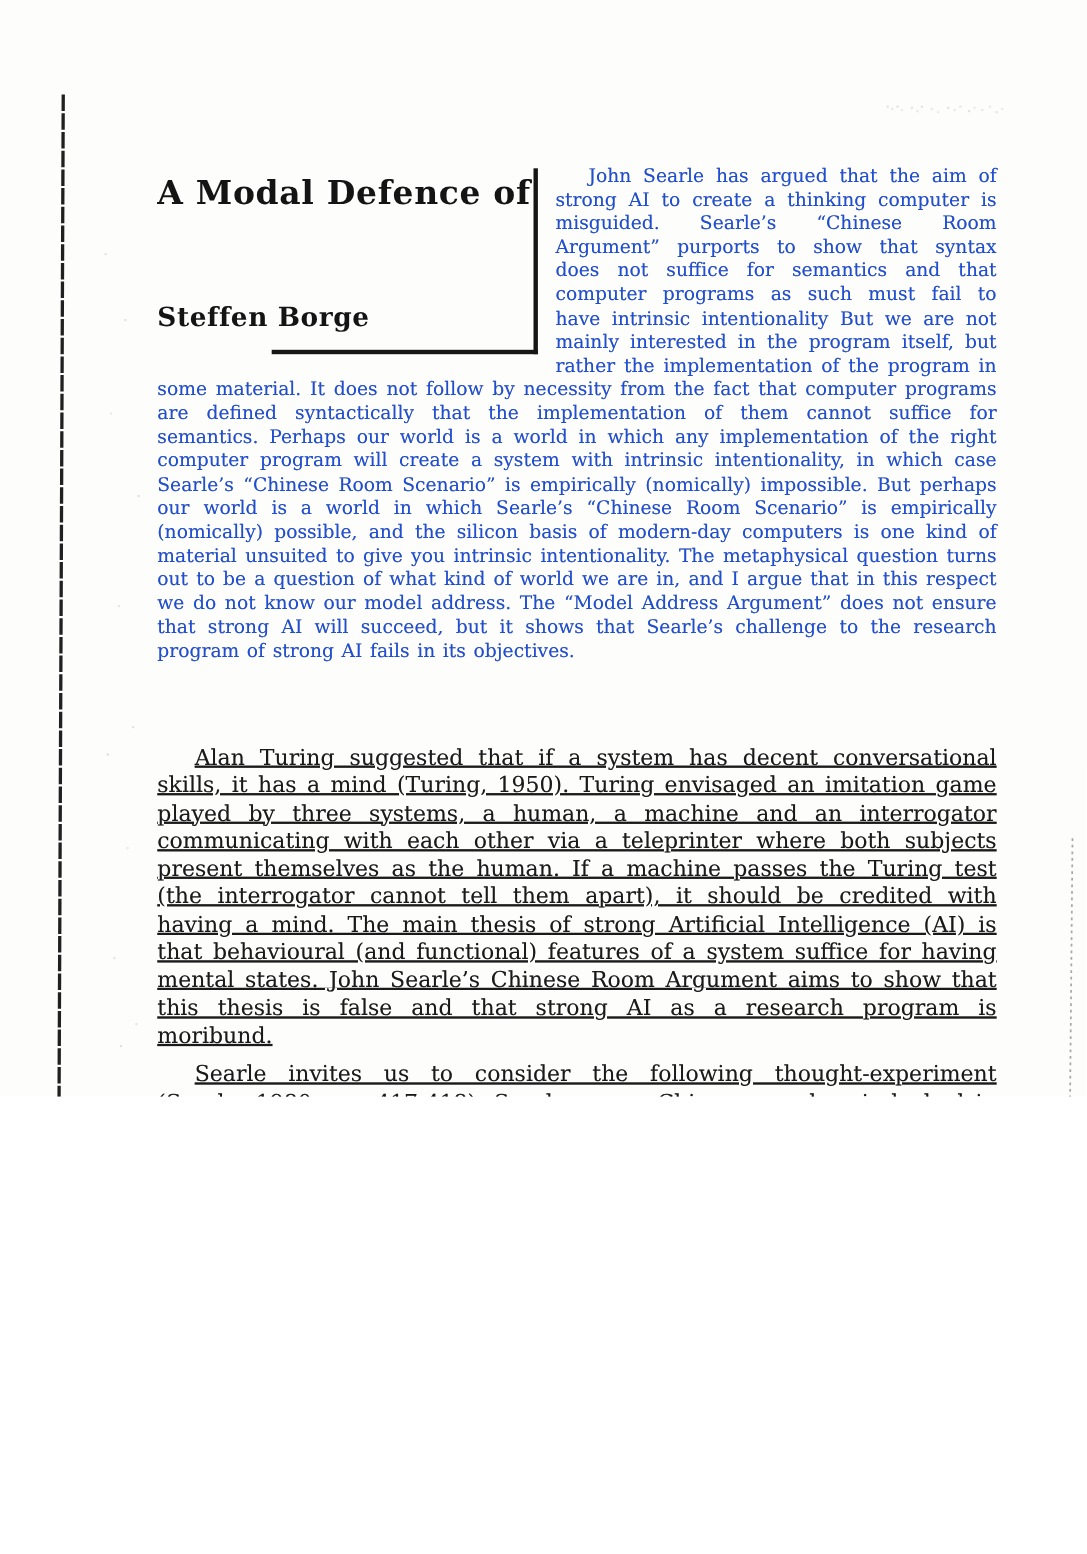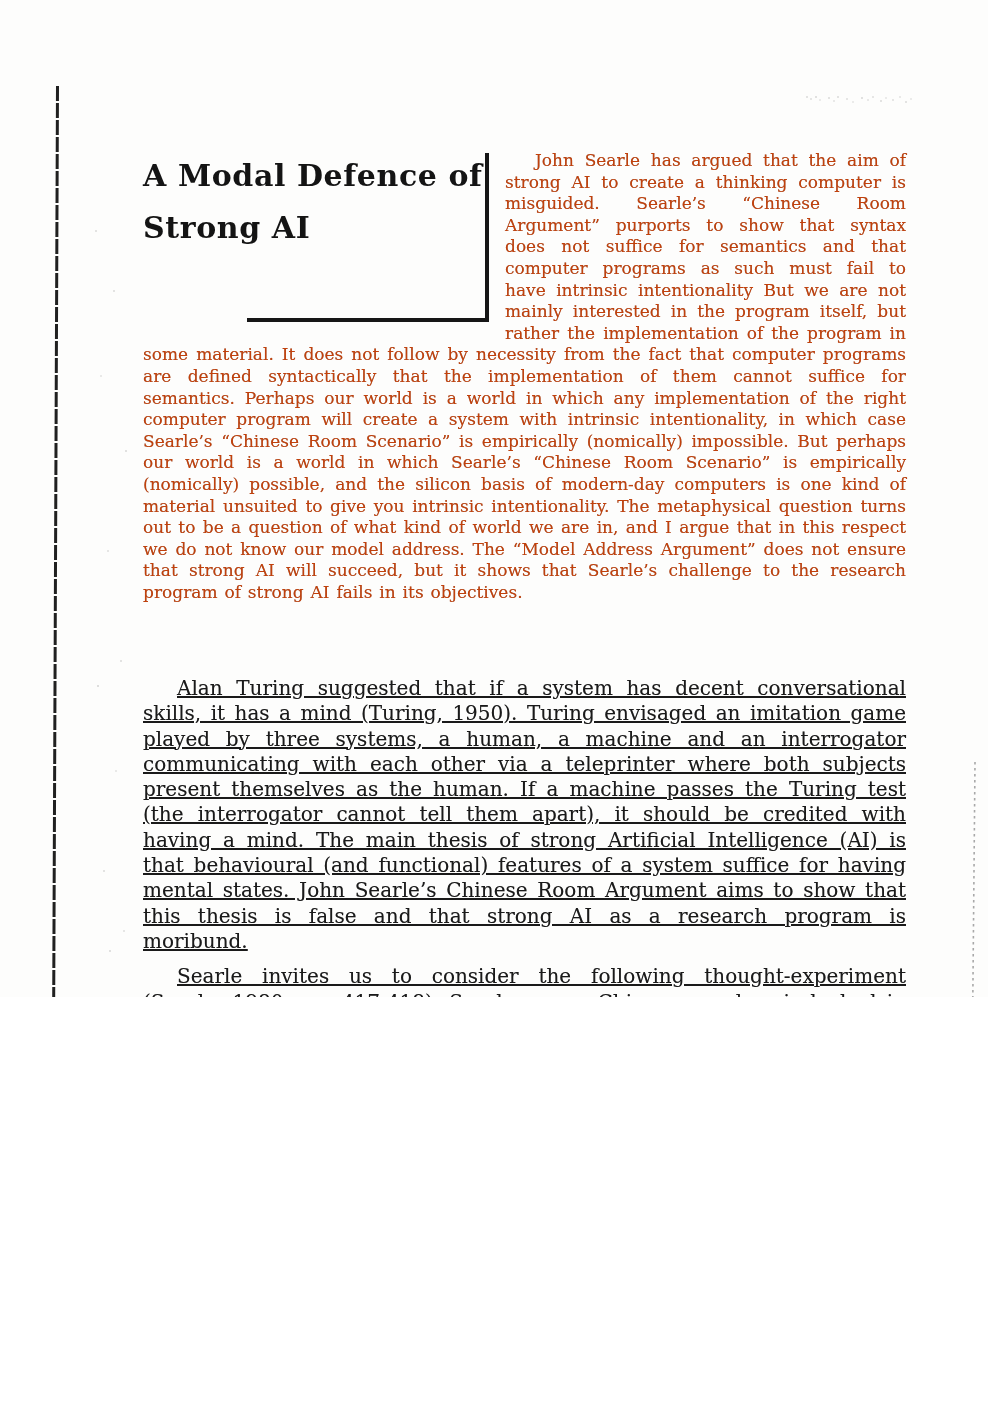--- a/index.html
+++ b/index.html
@@ -99,21 +99,21 @@
     height: 4px;
     background: #161616;
   }
   .abstract {
     margin: 0;
     font-size: 17px;
     line-height: 21.6px;
     text-align: justify;
     text-indent: 30px;
     word-spacing: 1.5px;
-    color: #c2410c;
+    color: #1d4ed8;
     text-shadow: 0 0 0.4px rgba(0,0,0,0.35);
   }
 
   .body-text {
     position: absolute;
     top: 676px;
     left: 143px;
     width: 763px;
     font-size: 20px;
     line-height: 25.3px;
@@ -151,21 +151,22 @@
     <line x1="57.5" y1="86" x2="53.5" y2="1045" stroke="#202020" stroke-width="3" stroke-dasharray="15 2"></line>
     <line x1="53.5" y1="1045" x2="50" y2="1408" stroke="#3c3c3c" stroke-width="2.2" stroke-dasharray="4 3"></line>
     <line x1="975" y1="762" x2="969" y2="1413" stroke="#a8a8a8" stroke-width="1.6" stroke-dasharray="2.5 3.5"></line>
   </svg>
 
   <div class="smudge"></div>
   <div class="speckles"></div>
 
   <div class="head">
     <div class="title-block">
-      <h1 class="article-title"><span>A Modal Defence of</span><br><span>Strong AI</span></h1>
+      <h1 class="article-title"><span>A Modal Defence of</span><br></h1>
+      <div class="article-author">Steffen Borge</div>
       <div class="rule-v"></div>
       <div class="rule-h"></div>
     </div>
     <p class="abstract">John Searle has argued that the aim of strong AI to create a thinking computer is misguided. Searle’s “Chinese Room Argument” purports to show that syntax does not suffice for semantics and that computer programs as such must fail to have intrinsic intentionality But we are not mainly interested in the program itself, but rather the implementation of the program in some material. It does not follow by necessity from the fact that computer programs are defined syntactically that the implementation of them cannot suffice for semantics. Perhaps our world is a world in which any implementation of the right computer program will create a system with intrinsic intentionality, in which case Searle’s “Chinese Room Scenario” is empirically (nomically) impossible. But perhaps our world is a world in which Searle’s “Chinese Room Scenario” is empirically (nomically) possible, and the silicon basis of modern-day computers is one kind of material unsuited to give you intrinsic intentionality. The metaphysical question turns out to be a question of what kind of world we are in, and I argue that in this respect we do not know our model address. The “Model Address Argument” does not ensure that strong AI will succeed, but it shows that Searle’s challenge to the research program of strong AI fails in its objectives.</p>
   </div>
 
   <div class="body-text">
     <p>Alan Turing suggested that if a system has decent conversational skills, it has a mind (Turing, 1950). Turing envisaged an imitation game played by three systems, a human, a machine and an interrogator communicating with each other via a teleprinter where both subjects present themselves as the human. If a machine passes the Turing test (the interrogator cannot tell them apart), it should be credited with having a mind. The main thesis of strong Artificial Intelligence (AI) is that behavioural (and functional) features of a system suffice for having mental states. John Searle’s Chinese Room Argument aims to show that this thesis is false and that strong AI as a research program is moribund.</p>
     <p>Searle invites us to consider the following thought-experiment (Searle, 1980, pp. 417-418). Searle, a non-Chinese speaker, is locked in a room together with an instruction manual in English that pairs Chinese symbols with other Chinese symbols. The book enables Searle to respond to any incoming string of Chinese characters by sending out another string of Chinese characters. Unbeknownst to Searle the incoming strings of symbols represent questions, while the outgoing strings of symbols represent answers to these questions. Searle’s performance is, for the people outside the room, indistinguishable from that of a native Chinese speaker. Searle passes the Turing test for speaking Chinese. But Searle cannot be said to speak Chinese since he has no understanding of the activity he is engaged in.</p>
   </div>

